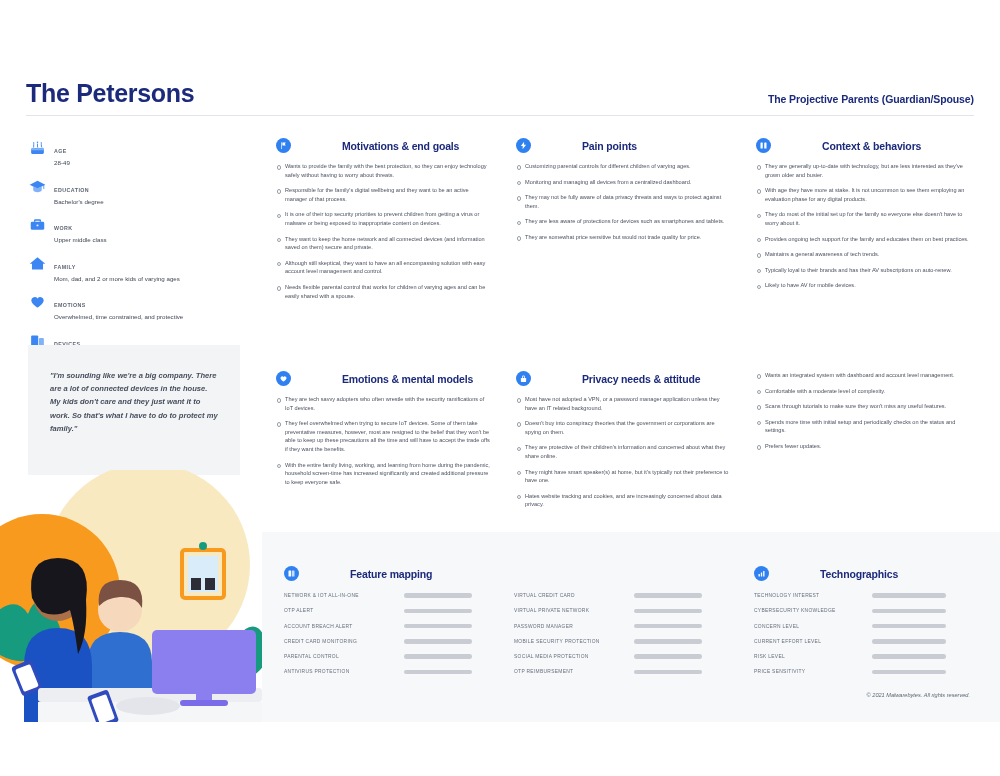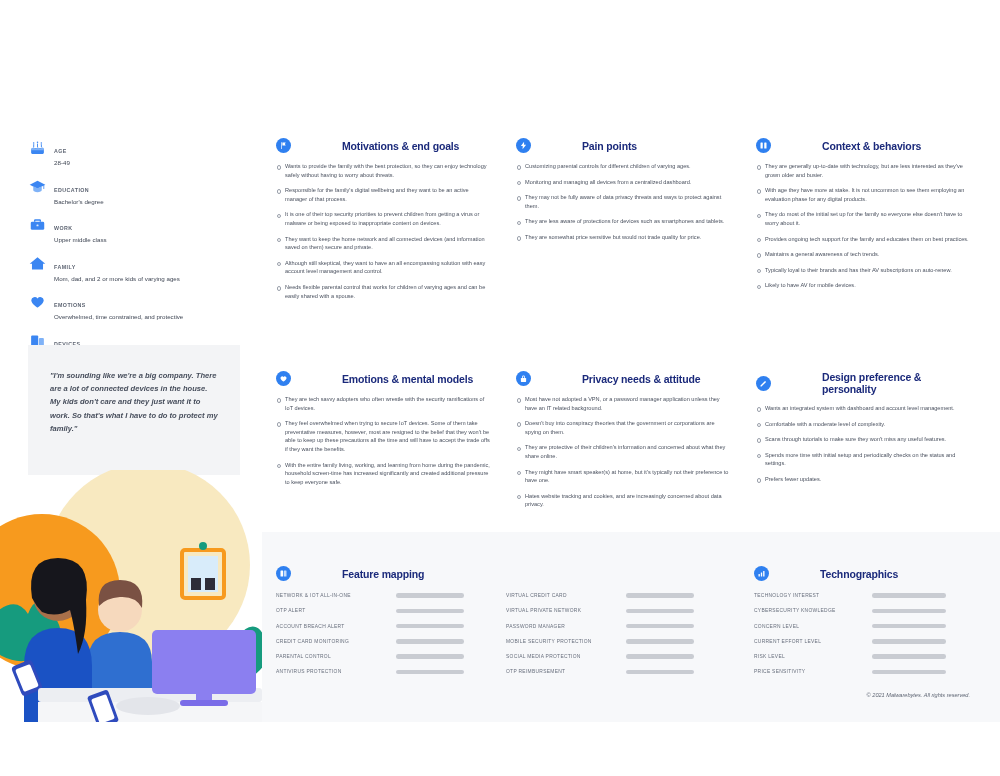--- a/index.html
+++ b/index.html
@@ -98,20 +98,24 @@
   .copyright {
     position: absolute; right: 30px; bottom: 24px;
     font-size: 5.6px; font-style: italic; color: #5d6472;
   }
 </style>
 </head>
 <body>
 
 <div class="page">
 
+  <div class="header">
+    <div class="title">The Petersons</div>
+    <div class="subtitle">The Projective Parents (Guardian/Spouse)</div>
+  </div>
 
   <div class="attrs">
 
     <div class="attr">
       <span class="attr-ico">
         <svg width="17" height="17" viewBox="0 0 24 24">
             <g fill="#3b86f2">
           <rect x="3" y="13" width="18" height="8" rx="1.6"></rect>
           <path d="M3 14c1.6 0 1.6-2 3.2-2s1.6 2 3.2 2 1.6-2 3.2-2 1.6 2 3.2 2 1.6-2 3.2-2 1.6 2 2 2v2H3z" fill="#7fb2f7"></path>
           <rect x="6" y="7" width="1.3" height="5" rx="0.6"></rect>
@@ -352,40 +356,32 @@
     <ul class="bullets">
       <li>Most have not adopted a VPN, or a password manager application unless they have an IT related background.</li>
       <li>Doesn't buy into conspiracy theories that the government or corporations are spying on them.</li>
       <li>They are protective of their children's information and concerned about what they share online.</li>
       <li>They might have smart speaker(s) at home, but it's typically not their preference to have one.</li>
       <li>Hates website tracking and cookies, and are increasingly concerned about data privacy.</li>
     </ul>
   </div>
 
   <div class="sec" style="left:756px; top:371px;">
-    <div class="sec-head">
-      <span class="sec-ico">
-        <svg width="9" height="9" viewBox="0 0 24 24">
-            <path d="M4 17.2 16.1 5.1l2.8 2.8L6.8 20H4z" fill="#fff"></path>
-          </svg>
-      </span>
-      <span class="sec-title">Design preference &amp; personality</span>
-    </div>
     <ul class="bullets">
       <li>Wants an integrated system with dashboard and account level management.</li>
       <li>Comfortable with a moderate level of complexity.</li>
       <li>Scans through tutorials to make sure they won't miss any useful features.</li>
       <li>Spends more time with initial setup and periodically checks on the status and settings.</li>
       <li>Prefers fewer updates.</li>
     </ul>
   </div>
 
   <div class="bottom">
 
-    <div class="bsec" style="left:14px; top:34px;">
+    <div class="bsec" style="left:22px; top:34px;">
       <div class="sec-head">
         <span class="sec-ico">
           <svg width="9" height="9" viewBox="0 0 24 24">
               <g fill="#fff">
                 <rect x="4" y="4" width="7" height="16" rx="1"></rect>
                 <rect x="13" y="4" width="7" height="16" rx="1" opacity="0.72"></rect>
               </g>
             </svg>
         </span>
         <span class="sec-title">Feature mapping</span>

